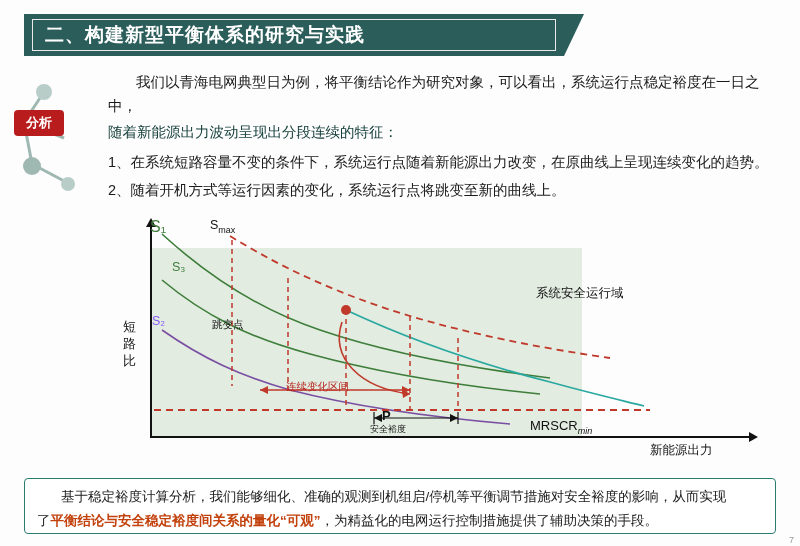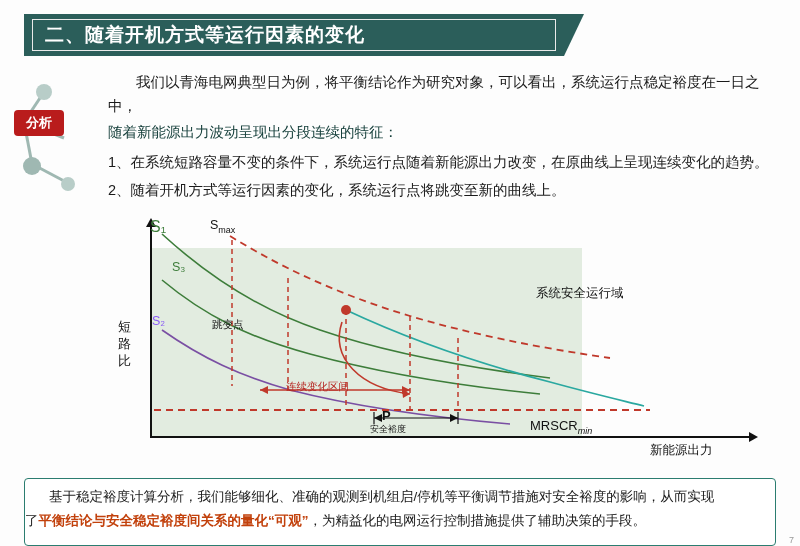--- a/index.html
+++ b/index.html
@@ -63,21 +63,21 @@
     border-left:5px solid transparent;border-right:5px solid transparent;
     border-bottom:9px solid #111;
   }
   .axis-x:after{
     content:"";position:absolute;right:-8px;top:-4px;
     border-top:5px solid transparent;border-bottom:5px solid transparent;
     border-left:9px solid #111;
   }
   .ylabel{
     position:absolute;left:8px;top:100px;width:18px;
-    font-size:13px;color:#111;line-height:17px;text-align:left;
+    font-size:13px;color:#111;line-height:17px;text-align:right;
   }
   .xlabel{
     position:absolute;left:540px;top:224px;font-size:12.5px;color:#111;
   }
   .safe-region{
     position:absolute;left:42px;top:30px;width:430px;height:188px;
     background:#e2ece0;
   }
   .legend-box{
     position:absolute;left:390px;top:68px;width:28px;height:16px;background:#e2ece0;
@@ -89,37 +89,37 @@
   .lbl-smax{left:100px;top:0px;color:#111;font-size:12.5px;}
   .lbl-s3{left:62px;top:42px;color:#3d7d3a;font-size:12.5px;}
   .lbl-s2{left:42px;top:96px;color:#8b5cf6;font-size:12.5px;}
   .lbl-jump{left:102px;top:100px;font-size:10.5px;color:#111;}
   .lbl-cont{left:176px;top:162px;font-size:10.5px;color:#b5231f;}
   .lbl-p{left:272px;top:190px;font-size:13px;color:#111;font-weight:bold;}
   .lbl-pmargin{left:260px;top:205px;font-size:9px;color:#111;}
   .lbl-mrscr{left:420px;top:200px;font-size:13px;color:#111;}
   
   .bottom{
-    position:absolute;left:24px;top:478px;width:752px;height:68px;
+    position:absolute;left:24px;top:478px;width:752px;height:56px;
     border:1.5px solid #2b7d70;border-radius:4px;background:#fff;
-    padding:6px 0;box-sizing:border-box;
+    padding:6px 12px;box-sizing:border-box;
   }
   .bottom p{margin:0;font-size:13.5px;line-height:24px;color:#1a1a1a;text-indent:24px;}
   .bottom b{color:#c2410c;}
   .pagenum{position:absolute;right:6px;bottom:1px;font-size:9px;color:#999;}
 </style>
 </head>
 <body>
 
 <div class="slide">
 
   <div class="title-wrap">
     <div class="title-bar"></div>
     <div class="title-inner">
-      <span class="title-text">二、随着开机方式等运行因素的变化</span>
+      <span class="title-text">二、构建新型平衡体系的研究与实践</span>
     </div>
   </div>
 
   <div class="mol">
     <svg width="96" height="120">
       <line x1="38" y1="14" x2="18" y2="44" stroke="#9fb8b2" stroke-width="3"></line>
       <line x1="18" y1="44" x2="26" y2="86" stroke="#9fb8b2" stroke-width="3"></line>
       <line x1="26" y1="86" x2="60" y2="104" stroke="#9fb8b2" stroke-width="3"></line>
       <line x1="18" y1="44" x2="58" y2="60" stroke="#9fb8b2" stroke-width="3"></line>
       <circle cx="38" cy="14" r="8" fill="#b8cdc8"></circle>

